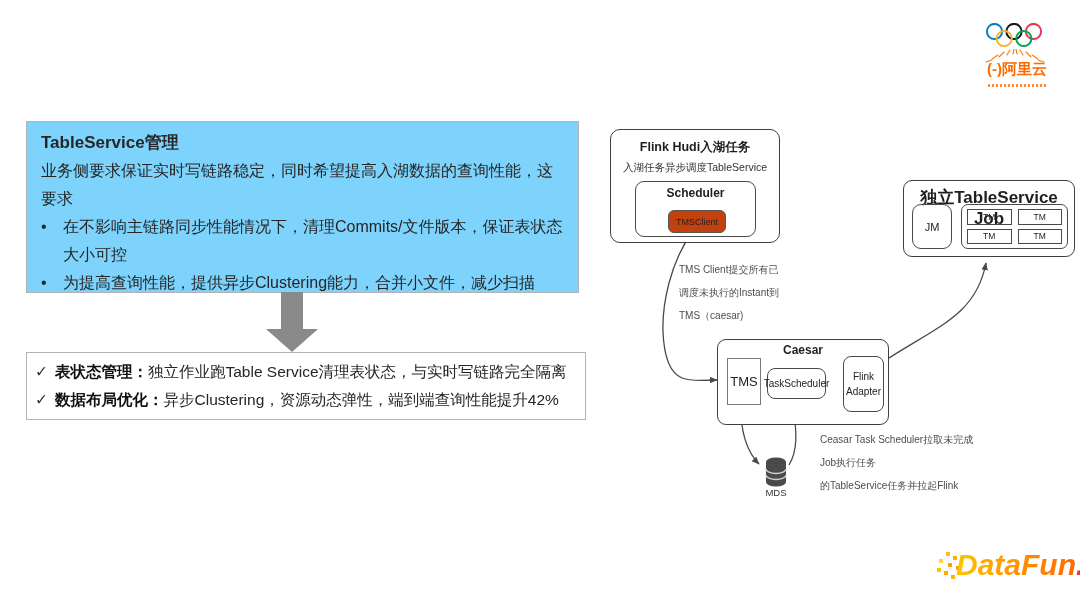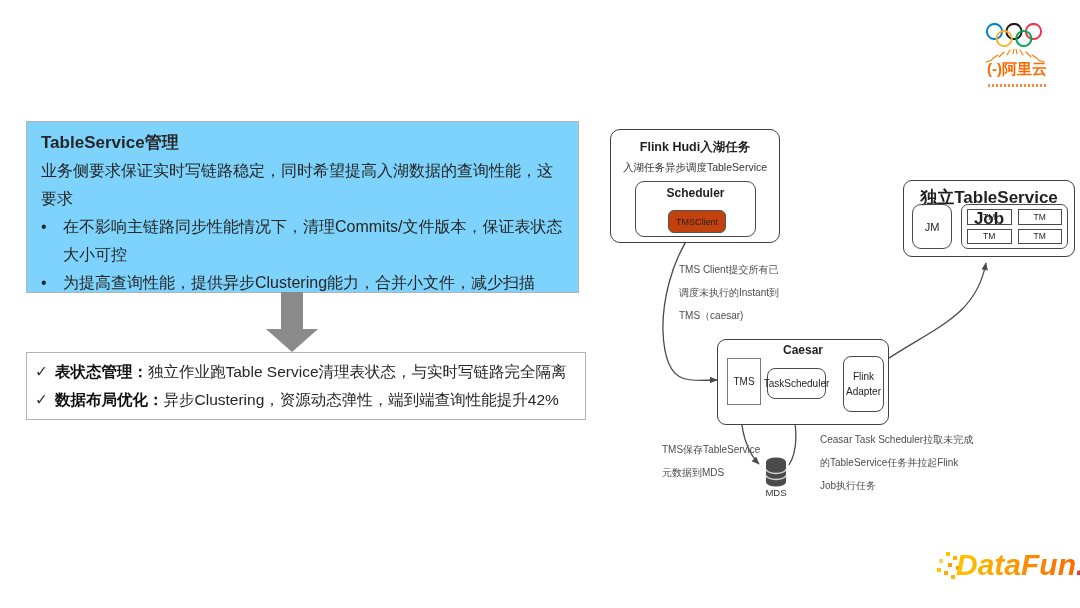--- a/index.html
+++ b/index.html
@@ -55,21 +55,21 @@
     justify-content:center; font-size:11px; color:#222; box-sizing:border-box; }
   .tm-wrap { position:absolute; left:57px; top:23px; width:107px; height:45px;
     border:1.2px solid #4a4a4a; border-radius:7px; box-sizing:border-box;
     display:grid; grid-template-columns:1fr 1fr; grid-template-rows:1fr 1fr; gap:4px 6px; padding:4px 5px; }
   .tm-cell { border:1.1px solid #4a4a4a; display:flex; align-items:center; justify-content:center;
     font-size:8.5px; color:#222; }
   .caesar-box { left:717px; top:339px; width:172px; height:86px; border-radius:9px; }
   .caesar-box .dbox-title { margin-top:3px; font-size:12px; }
   .tms-rect { position:absolute; left:9px; top:18px; width:34px; height:47px;
     border:1.6px solid #7a7a7a; display:flex; align-items:center; justify-content:center;
-    font-size:10px; color:#222; box-sizing:border-box; }
+    font-size:13px; color:#222; box-sizing:border-box; }
   .task-sched { position:absolute; left:49px; top:28px; width:59px; height:31px;
     border:1.2px solid #4a4a4a; border-radius:8px; box-sizing:border-box;
     display:flex; flex-direction:row; align-items:center; justify-content:center;
     font-size:10px; line-height:13px; color:#222; }
   .flink-adapter { position:absolute; left:125px; top:16px; width:41px; height:56px;
     border:1.2px solid #4a4a4a; border-radius:8px; box-sizing:border-box;
     display:flex; flex-direction:column; align-items:center; justify-content:center;
     font-size:10px; line-height:15px; color:#222; }
   
   .ann { position:absolute; font-size:10px; color:#4d4d4d; line-height:23px; white-space:nowrap; }
@@ -182,28 +182,24 @@
     <path d="M3 13 a10 4.5 0 0 0 20 0" stroke="#cfcfcf" stroke-width="1.4" fill="none"></path>
     <path d="M3 19 a10 4.5 0 0 0 20 0" stroke="#cfcfcf" stroke-width="1.4" fill="none"></path>
   </svg>
   <div class="mds-label">MDS</div>
 
   <div class="ann ann-submit">
     <div>TMS Client提交所有已</div>
     <div>调度未执行的Instant到</div>
     <div>TMS（caesar)</div>
   </div>
-  <div class="ann ann-save">
-    <div>TMS保存TableService</div>
-    <div>元数据到MDS</div>
-  </div>
   <div class="ann ann-pull">
     <div>Ceasar Task Scheduler拉取未完成</div>
+    <div>Job执行任务</div>
     <div>的TableService任务并拉起Flink</div>
-    <div>Job执行任务</div>
   </div>
 
   <svg class="rings-svg" width="58" height="26" viewBox="0 0 58 26">
     <circle cx="9.5" cy="8.5" r="7.6" fill="none" stroke="#0081C8" stroke-width="2"></circle>
     <circle cx="29" cy="8.5" r="7.6" fill="none" stroke="#1a1a1a" stroke-width="2"></circle>
     <circle cx="48.5" cy="8.5" r="7.6" fill="none" stroke="#EE334E" stroke-width="2"></circle>
     <circle cx="19.2" cy="15.5" r="7.6" fill="none" stroke="#FCB131" stroke-width="2"></circle>
     <circle cx="38.8" cy="15.5" r="7.6" fill="none" stroke="#00A651" stroke-width="2"></circle>
   </svg>
   <svg class="rays-svg" width="62" height="14" viewBox="0 0 62 14">

